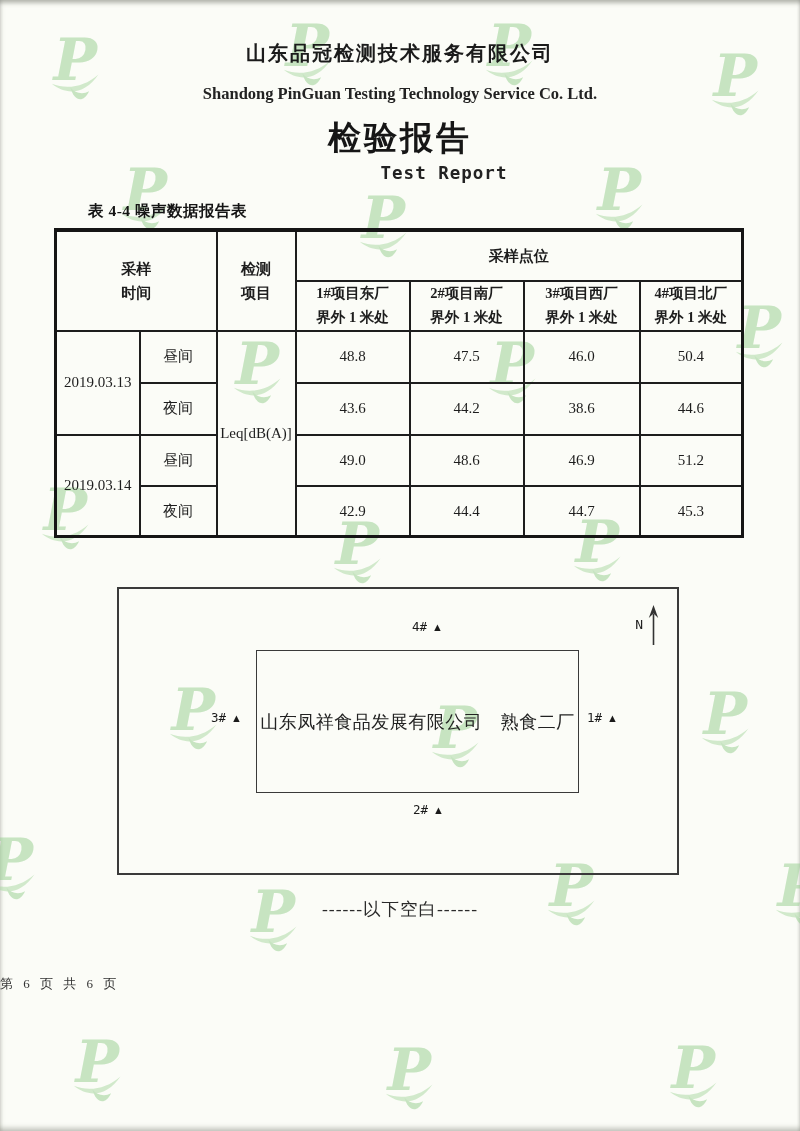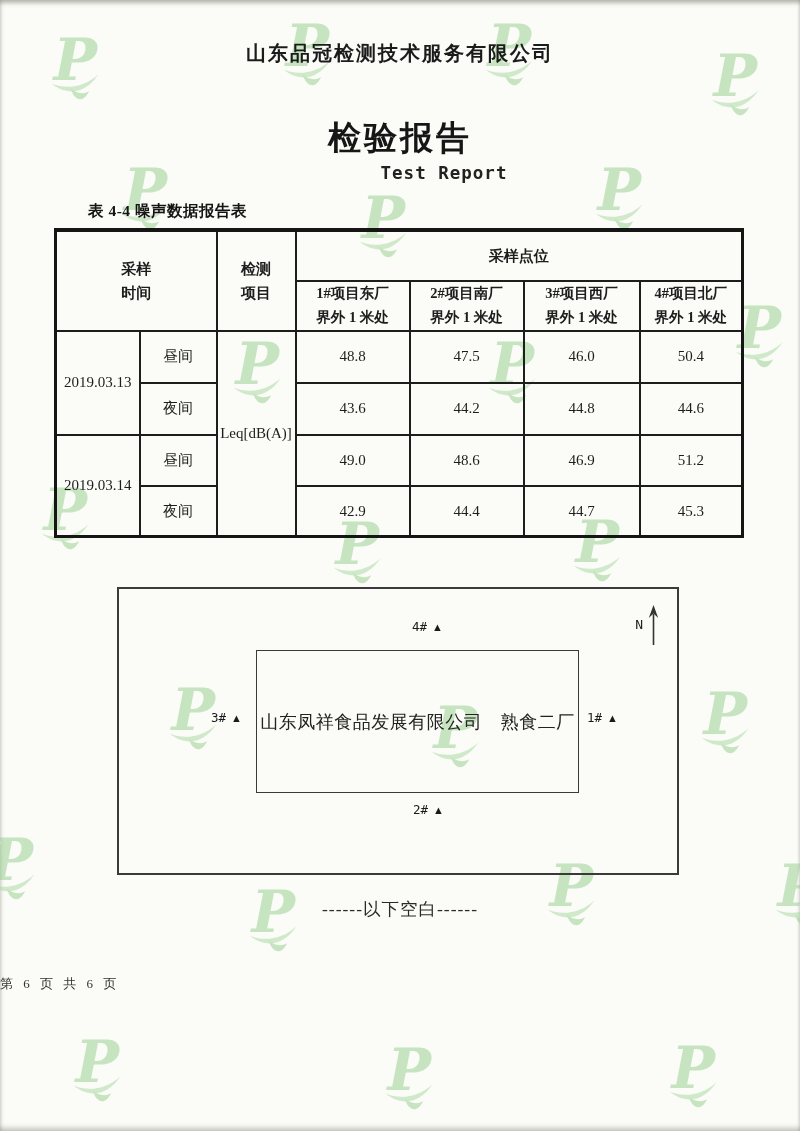--- a/index.html
+++ b/index.html
@@ -237,20 +237,21 @@
           <path d="M24 62 C 28 77, 38 79, 44 66 C 37 70, 29 68, 24 62 Z" fill="#94ce8d"></path>
         </svg></div>
       <div class="wm" style="left: 666px; top: 1036px;"><svg viewBox="0 0 60 80" width="56" height="78">
           <text x="6" y="54" font-family="'DejaVu Serif', serif" font-style="italic" font-weight="bold" font-size="62" fill="#94ce8d">P</text>
           <path d="M4 58 C 20 71, 40 69, 54 48 C 38 62, 20 64, 4 58 Z" fill="#a8d8a0"></path>
           <path d="M24 62 C 28 77, 38 79, 44 66 C 37 70, 29 68, 24 62 Z" fill="#94ce8d"></path>
         </svg></div>
     </div>
 
   <div class="company-cn">山东品冠检测技术服务有限公司</div>
+  <div class="company-en">Shandong PinGuan Testing Technology Service Co. Ltd.</div>
   <div class="title-cn">检验报告</div>
   <div class="title-en">Test Report</div>
 
   <div class="table-caption">表 4-4 噪声数据报告表</div>
 
   <table class="noise">
     <colgroup>
       <col style="width:84px">
         <col style="width:77px">
         <col style="width:79px">
@@ -283,21 +284,21 @@
         <td class="c-item" rowspan="4">Leq[dB(A)]</td>
         <td class="c-val">48.8</td>
         <td class="c-val">47.5</td>
         <td class="c-val">46.0</td>
         <td class="c-val">50.4</td>
       </tr>
       <tr style="height:52px">
         <td class="c-period">夜间</td>
         <td class="c-val">43.6</td>
         <td class="c-val">44.2</td>
-        <td class="c-val">44.8</td>
+        <td class="c-val">38.6</td>
         <td class="c-val">44.6</td>
       </tr>
       <tr style="height:51px">
         <td class="c-date" rowspan="2">2019.03.14</td>
         <td class="c-period">昼间</td>
         <td class="c-val">49.0</td>
         <td class="c-val">48.6</td>
         <td class="c-val">46.9</td>
         <td class="c-val">51.2</td>
       </tr>

